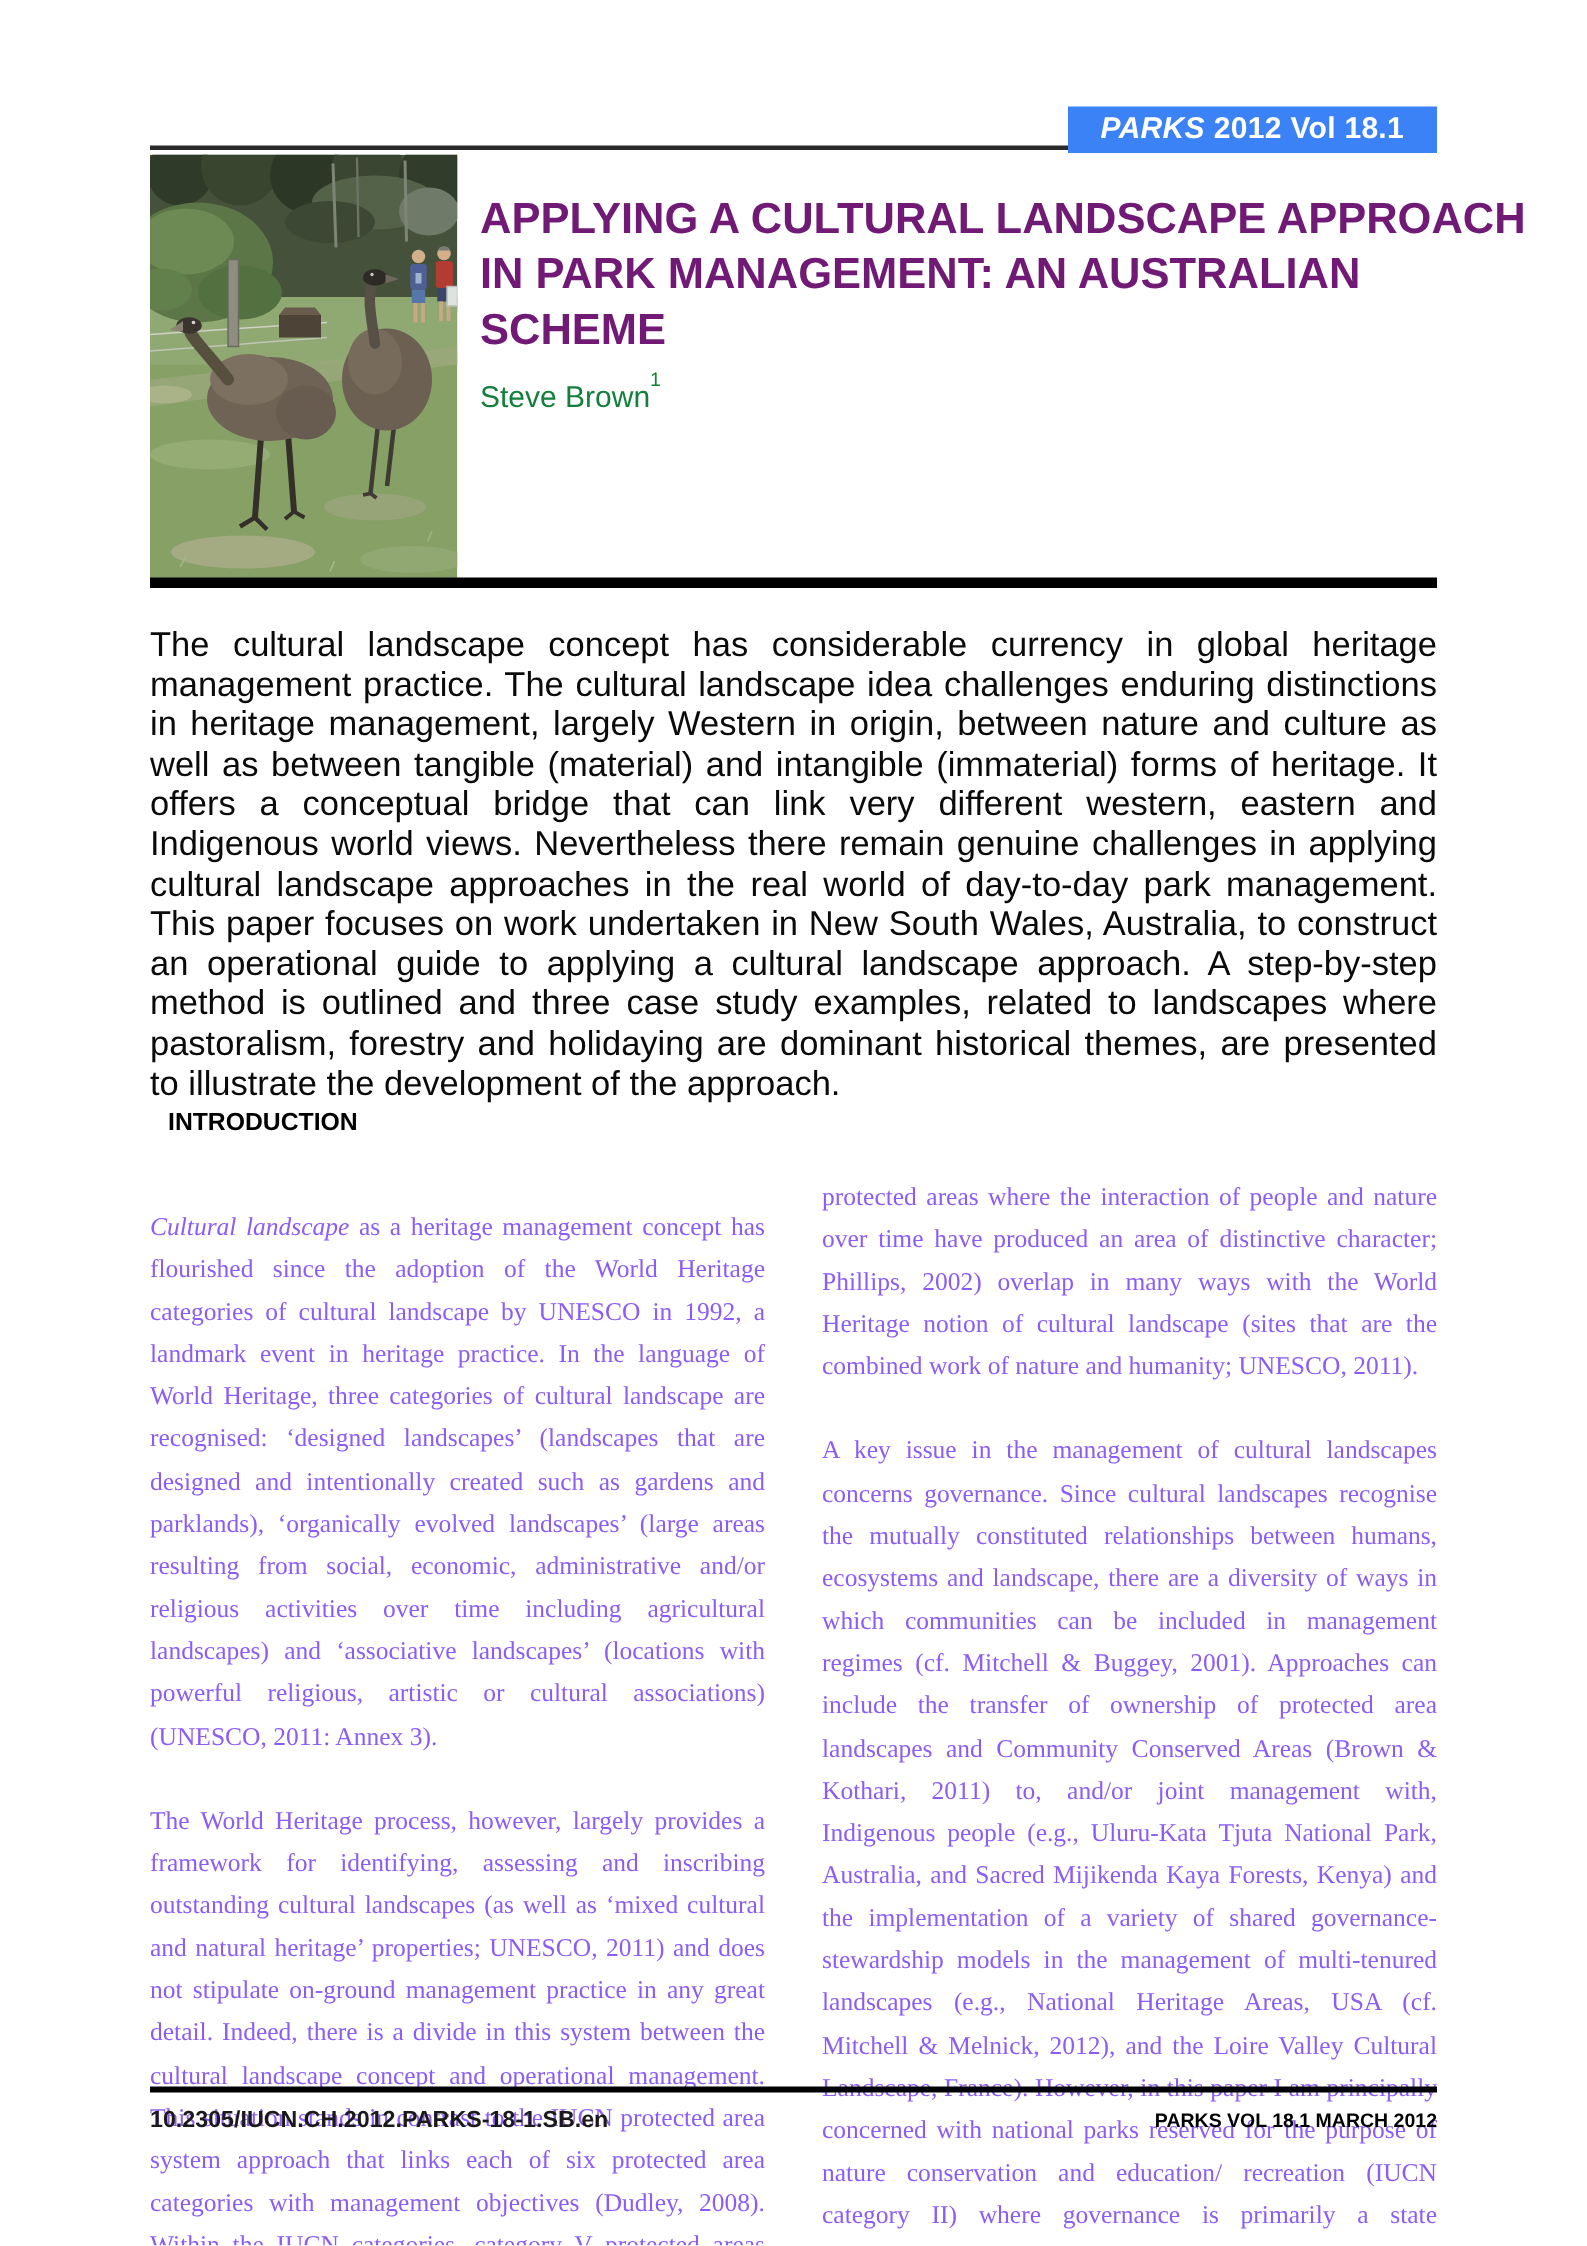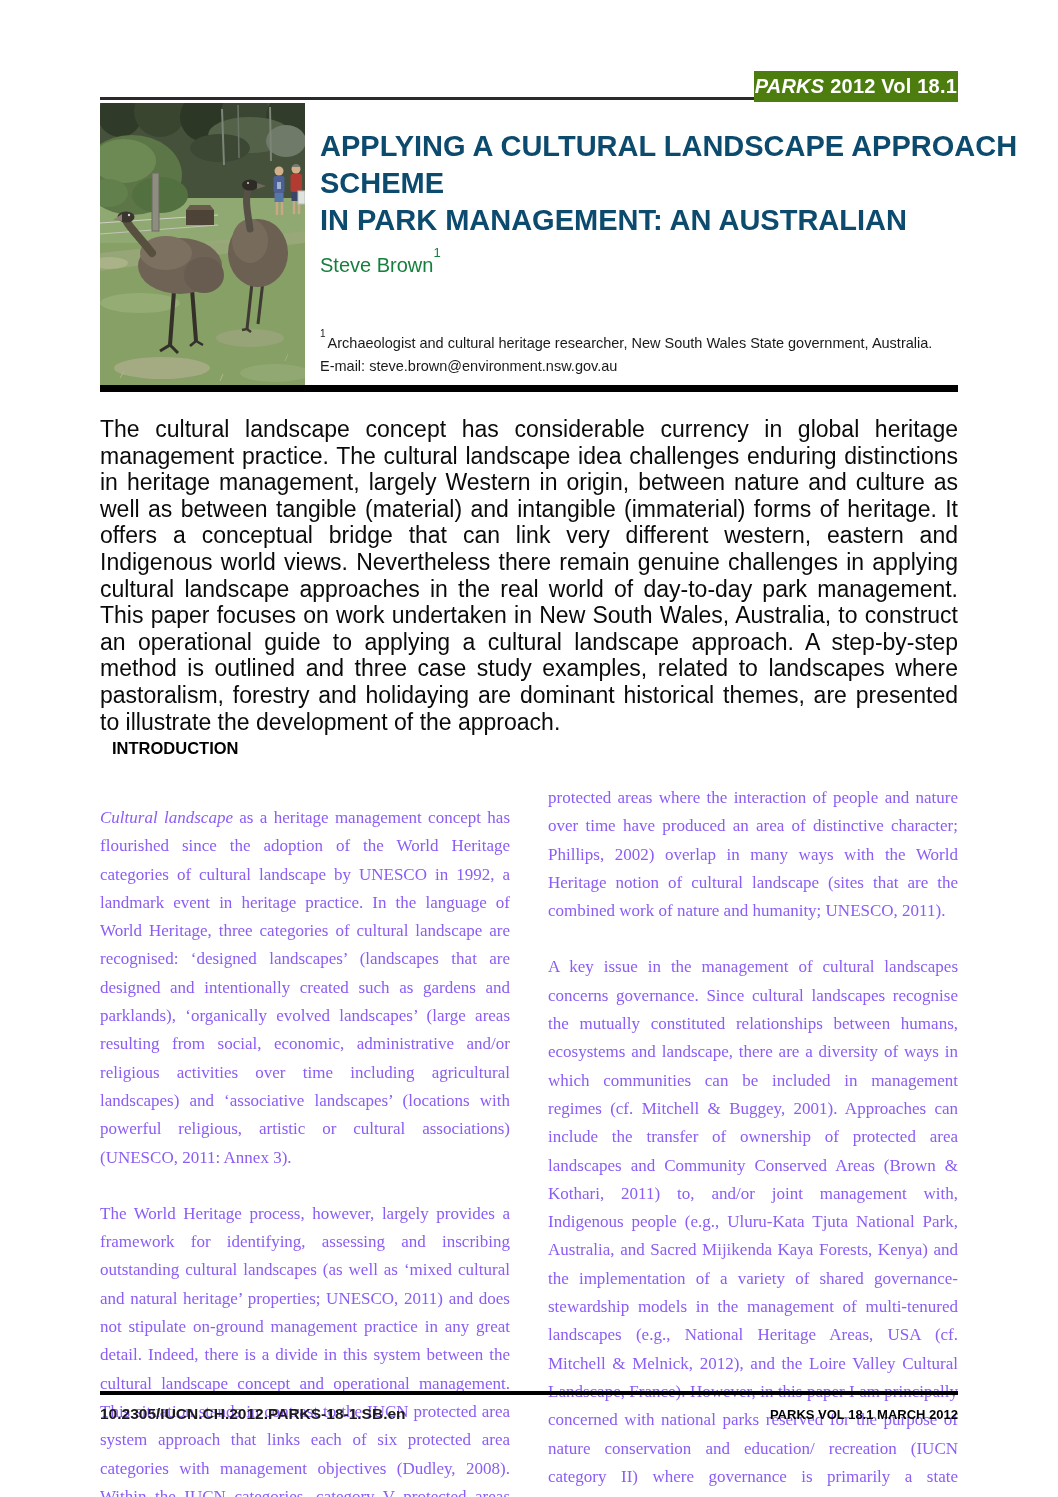--- a/index.html
+++ b/index.html
@@ -17,26 +17,26 @@
   .top-rule {
     position: absolute;
     left: 100px; top: 97px;
     width: 858px; height: 3px;
     background: #2a2a2a;
   }
   .journal-badge {
     position: absolute;
     top: 71px; right: 100px;
     height: 31px;
-    background: #4d7c0f;
+    background: #3b82f6;
     color: #fff;
     font-size: 20px;
     font-weight: 700;
     line-height: 31px;
-    padding: 0 1px;
+    padding: 0 22px;
     letter-spacing: 0.2px;
     white-space: nowrap;
   }
   .journal-badge .it { font-style: italic; margin-right: 6px; }
   
   .photo {
     position: absolute;
     left: 100px; top: 103px;
     width: 205px; height: 283px;
     overflow: hidden;
@@ -45,21 +45,21 @@
   
   .title-block {
     position: absolute;
     left: 320px; top: 128px;
     width: 645px;
   }
   .article-title {
     font-size: 29px;
     font-weight: 700;
     line-height: 37px;
-    color: #0c4a6e;
+    color: #701a75;
     white-space: nowrap;
   }
   .author-line {
     position: absolute;
     left: 320px; top: 252px;
     font-size: 20px;
     color: #15803d;
   }
   .author-line sup { font-size: 13px; position: relative; top: -7px; }
   .footnote {
@@ -230,33 +230,29 @@
 
       <line x1="20" y1="275" x2="24" y2="268" stroke="#a9bb88" stroke-width="1"></line>
       <line x1="120" y1="278" x2="123" y2="271" stroke="#a9bb88" stroke-width="1"></line>
       <line x1="185" y1="258" x2="188" y2="251" stroke="#9fb37f" stroke-width="1"></line>
     </svg>
   </div>
 
   <div class="title-block">
     <div class="article-title">
       <div>APPLYING A CULTURAL LANDSCAPE APPROACH</div>
+      <div>IN PARK MANAGEMENT: AN AUSTRALIAN</div>
       <div>SCHEME</div>
-      <div>IN PARK MANAGEMENT: AN AUSTRALIAN</div>
     </div>
   </div>
 
   <div class="author-line">
     <span>Steve Brown</span><sup>1</sup>
   </div>
 
-  <div class="footnote">
-    <div><sup>1</sup><span>Archaeologist and cultural heritage researcher, New South Wales State government, Australia.</span></div>
-    <div>E-mail: steve.brown@environment.nsw.gov.au</div>
-  </div>
 
   <div class="banner-bar"></div>
 
   <div class="abstract">
     <div class="abstract-body">The cultural landscape concept has considerable currency in global heritage management practice. The cultural landscape idea challenges enduring distinctions in heritage management, largely Western in origin, between nature and culture as well as between tangible (material) and intangible (immaterial) forms of heritage. It offers a conceptual bridge that can link very different western, eastern and Indigenous world views. Nevertheless there remain genuine challenges in applying cultural landscape approaches in the real world of day-to-day park management. This paper focuses on work undertaken in New South Wales, Australia, to construct an operational guide to applying a cultural landscape approach. A step-by-step method is outlined and three case study examples, related to landscapes where pastoralism, forestry and holidaying are dominant historical themes, are presented to illustrate the development of the approach.</div>
   </div>
 
   <div class="columns">
     <div class="col">
       <div class="section-heading intro-heading">INTRODUCTION</div>

